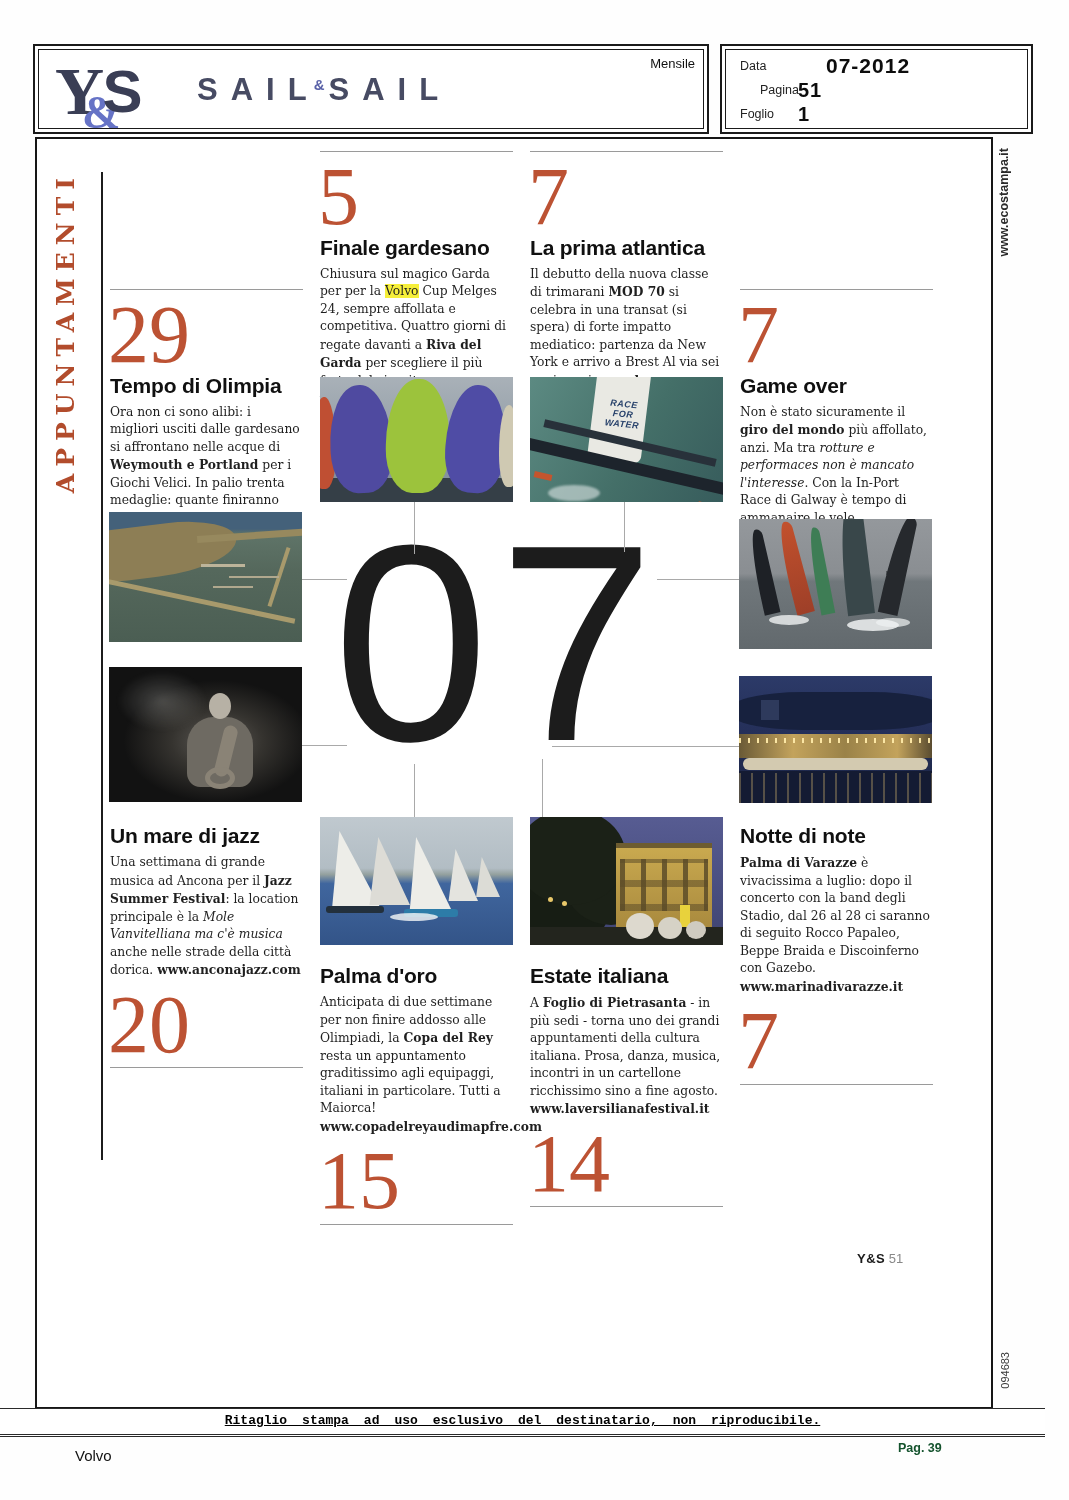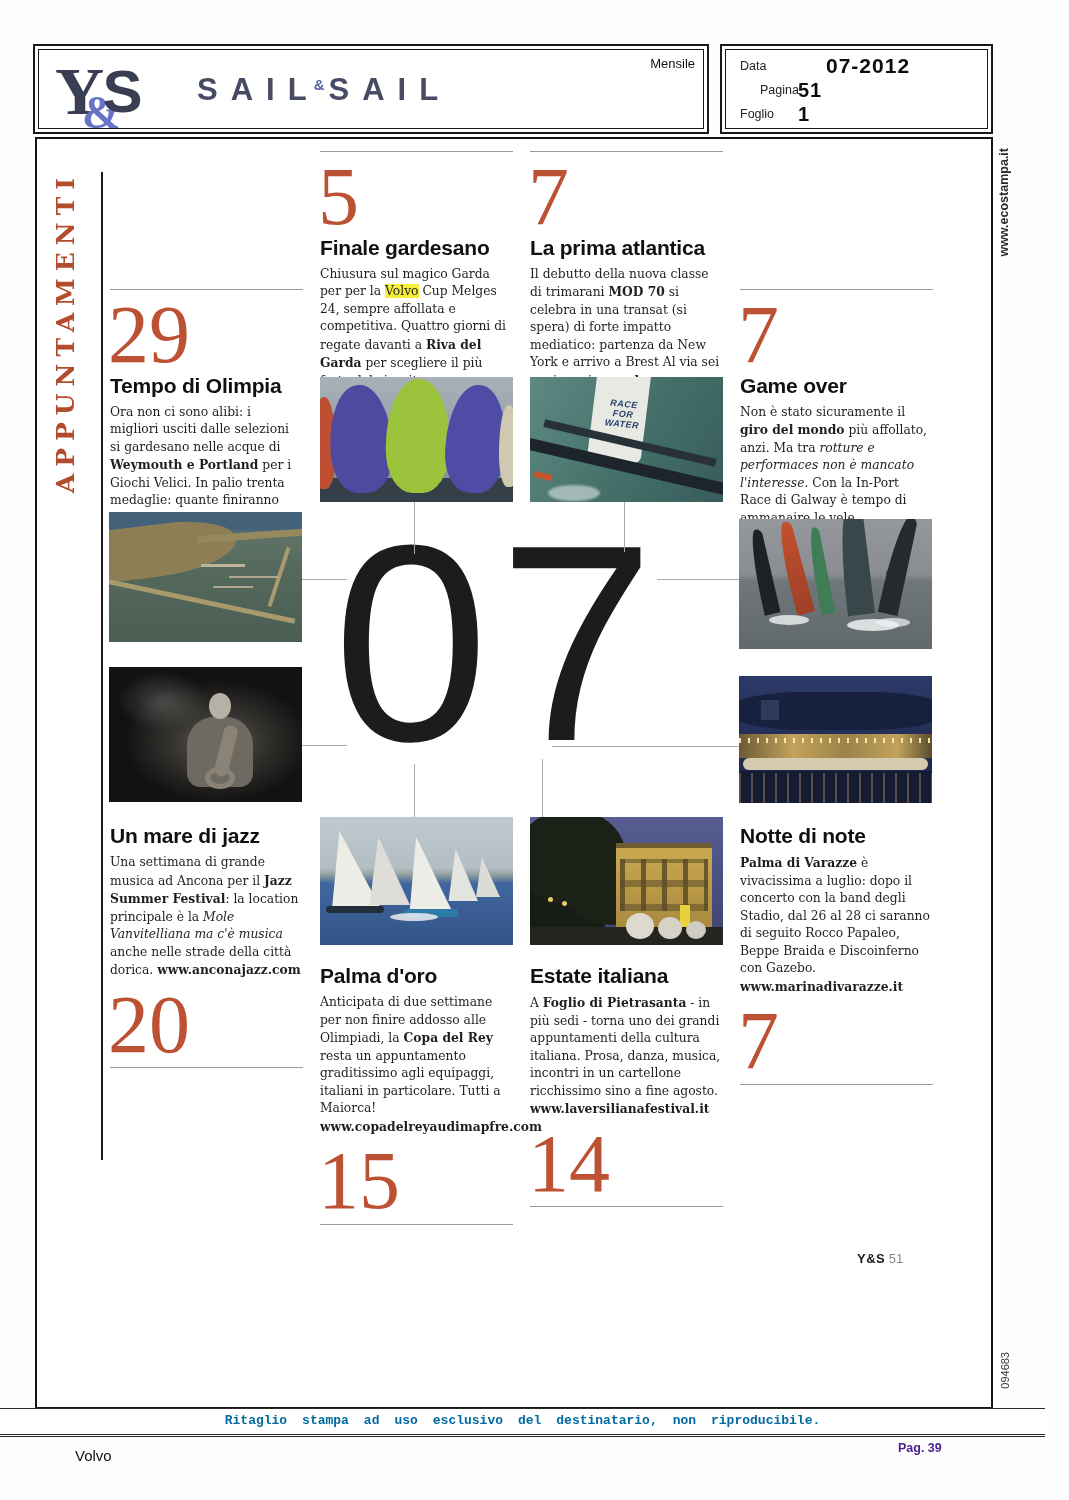--- a/index.html
+++ b/index.html
@@ -3,21 +3,21 @@
 <meta charset="utf-8">
 <style>
   html,body{margin:0;padding:0;background:#e9e9e7;}
   .canvas{position:relative;width:1069px;height:1500px;margin:0 auto;background:#fefefe;
           font-family:"Liberation Sans",sans-serif;overflow:hidden;}
 
   
   .dbl{position:absolute;border:2px solid #1a1a1a;padding:3px;background:#fff;box-sizing:border-box;}
   .dbl-in{position:relative;border:1px solid #1a1a1a;width:100%;height:100%;box-sizing:border-box;}
   #logo-box{left:33px;top:44px;width:676px;height:90px;}
-  #meta-box{left:720px;top:44px;width:273px;height:90px;}
+  #meta-box{left:720px;top:44px;width:313px;height:90px;}
 
   .monogram{position:absolute;left:16px;top:2px;white-space:nowrap;}
   .mono-y{font-family:"Liberation Serif",serif;font-weight:bold;font-size:68px;color:#3a3e55;}
   .mono-amp{font-family:"Liberation Serif",serif;font-weight:bold;font-size:46px;color:#6673c6;
             position:relative;left:-22px;top:14px;}
   .mono-s{font-weight:900;font-size:60px;color:#3a3e55;position:relative;left:-40px;top:-2px;}
   .wordmark{position:absolute;left:158px;top:22px;color:#474b63;font-weight:600;font-size:31px;
             letter-spacing:13px;white-space:nowrap;}
   .wordmark .wamp{font-size:15px;vertical-align:10px;letter-spacing:2px;margin:0 2px 0 -6px;color:#5a62a8;}
   .frequency{position:absolute;right:8px;top:6px;font-size:13px;color:#111;}
@@ -160,24 +160,24 @@
   #p-villa .c3{left:156px;bottom:6px;width:20px;height:18px;border-radius:50%;background:#cfcbc0;}
   #p-villa .lamp{left:18px;top:80px;width:5px;height:5px;border-radius:50%;background:#e9c86a;box-shadow:14px 4px 0 #e9c86a;}
 
   
   #ys-pg{position:absolute;left:820px;top:1112px;width:80px;text-align:left;font-size:13px;color:#888;}
   #ys-pg .brand{font-weight:800;color:#1a1a1a;letter-spacing:0.5px;}
 
   
   #strip{position:absolute;left:0;top:1408px;width:1045px;height:25px;border-top:1px solid #2a2a2a;
          border-bottom:3px double #2a2a2a;background:#fff;text-align:center;}
-  #strip span{font-family:"Liberation Mono",monospace;font-size:13px;font-weight:bold;color:#0369a1;
-         word-spacing:0.55em;line-height:24px;}
+  #strip span{font-family:"Liberation Mono",monospace;font-size:13px;font-weight:bold;color:#000000;
+         word-spacing:0.55em;line-height:24px;text-decoration:underline;}
   #client{position:absolute;left:75px;top:1447px;font-size:15px;color:#101010;}
-  #pageref{position:absolute;left:898px;top:1441px;font-size:12.5px;font-weight:600;color:#4c1d95;}
+  #pageref{position:absolute;left:898px;top:1441px;font-size:12.5px;font-weight:600;color:#14532d;}
 </style>
 </head>
 <body>
 
 <div class="canvas">
 
   <div class="dbl" id="logo-box">
     <div class="dbl-in">
       <div class="monogram">
         <span class="mono-y">Y</span><span class="mono-amp">&amp;</span><span class="mono-s">S</span>
@@ -215,21 +215,21 @@
     <div class="cl" style="left:263px;top:440px;width:47px;height:1px;"></div>
     <div class="cl" style="left:620px;top:440px;width:83px;height:1px;"></div>
     <div class="cl" style="left:263px;top:606px;width:47px;height:1px;"></div>
     <div class="cl" style="left:515px;top:607px;width:188px;height:1px;"></div>
     <div class="cl" style="left:377px;top:625px;width:1px;height:53px;"></div>
     <div class="cl" style="left:505px;top:620px;width:1px;height:58px;"></div>
 
     <div class="art toprule" id="a1">
       <span class="day">29</span>
       <h3 class="hd">Tempo di Olimpia</h3>
-      <p class="p"><span>Ora non ci sono alibi: i migliori usciti dalle selezioni si gardesano nelle acque di </span><span class="b">Weymouth e Portland</span><span> per i Giochi Velici. In palio trenta medaglie: quante finiranno agli azzurri? </span><span class="lnk">www.london2012.com</span></p>
+      <p class="p"><span>Ora non ci sono alibi: i migliori usciti dalle gardesano si affrontano nelle acque di </span><span class="b">Weymouth e Portland</span><span> per i Giochi Velici. In palio trenta medaglie: quante finiranno agli azzurri? </span><span class="lnk">www.london2012.com</span></p>
     </div>
 
     <div class="art toprule" id="a2">
       <span class="day">5</span>
       <h3 class="hd">Finale gardesano</h3>
       <p class="p"><span>Chiusura sul magico Garda per per la </span><span class="hl">Volvo</span><span> Cup Melges 24, sempre affollata e competitiva. Quattro giorni di regate davanti a </span><span class="b">Riva del Garda</span><span> per scegliere il più forte del circuito. </span><span class="lnk">www.melges24.it</span></p>
     </div>
 
     <div class="art toprule" id="a3">
       <span class="day">7</span>

